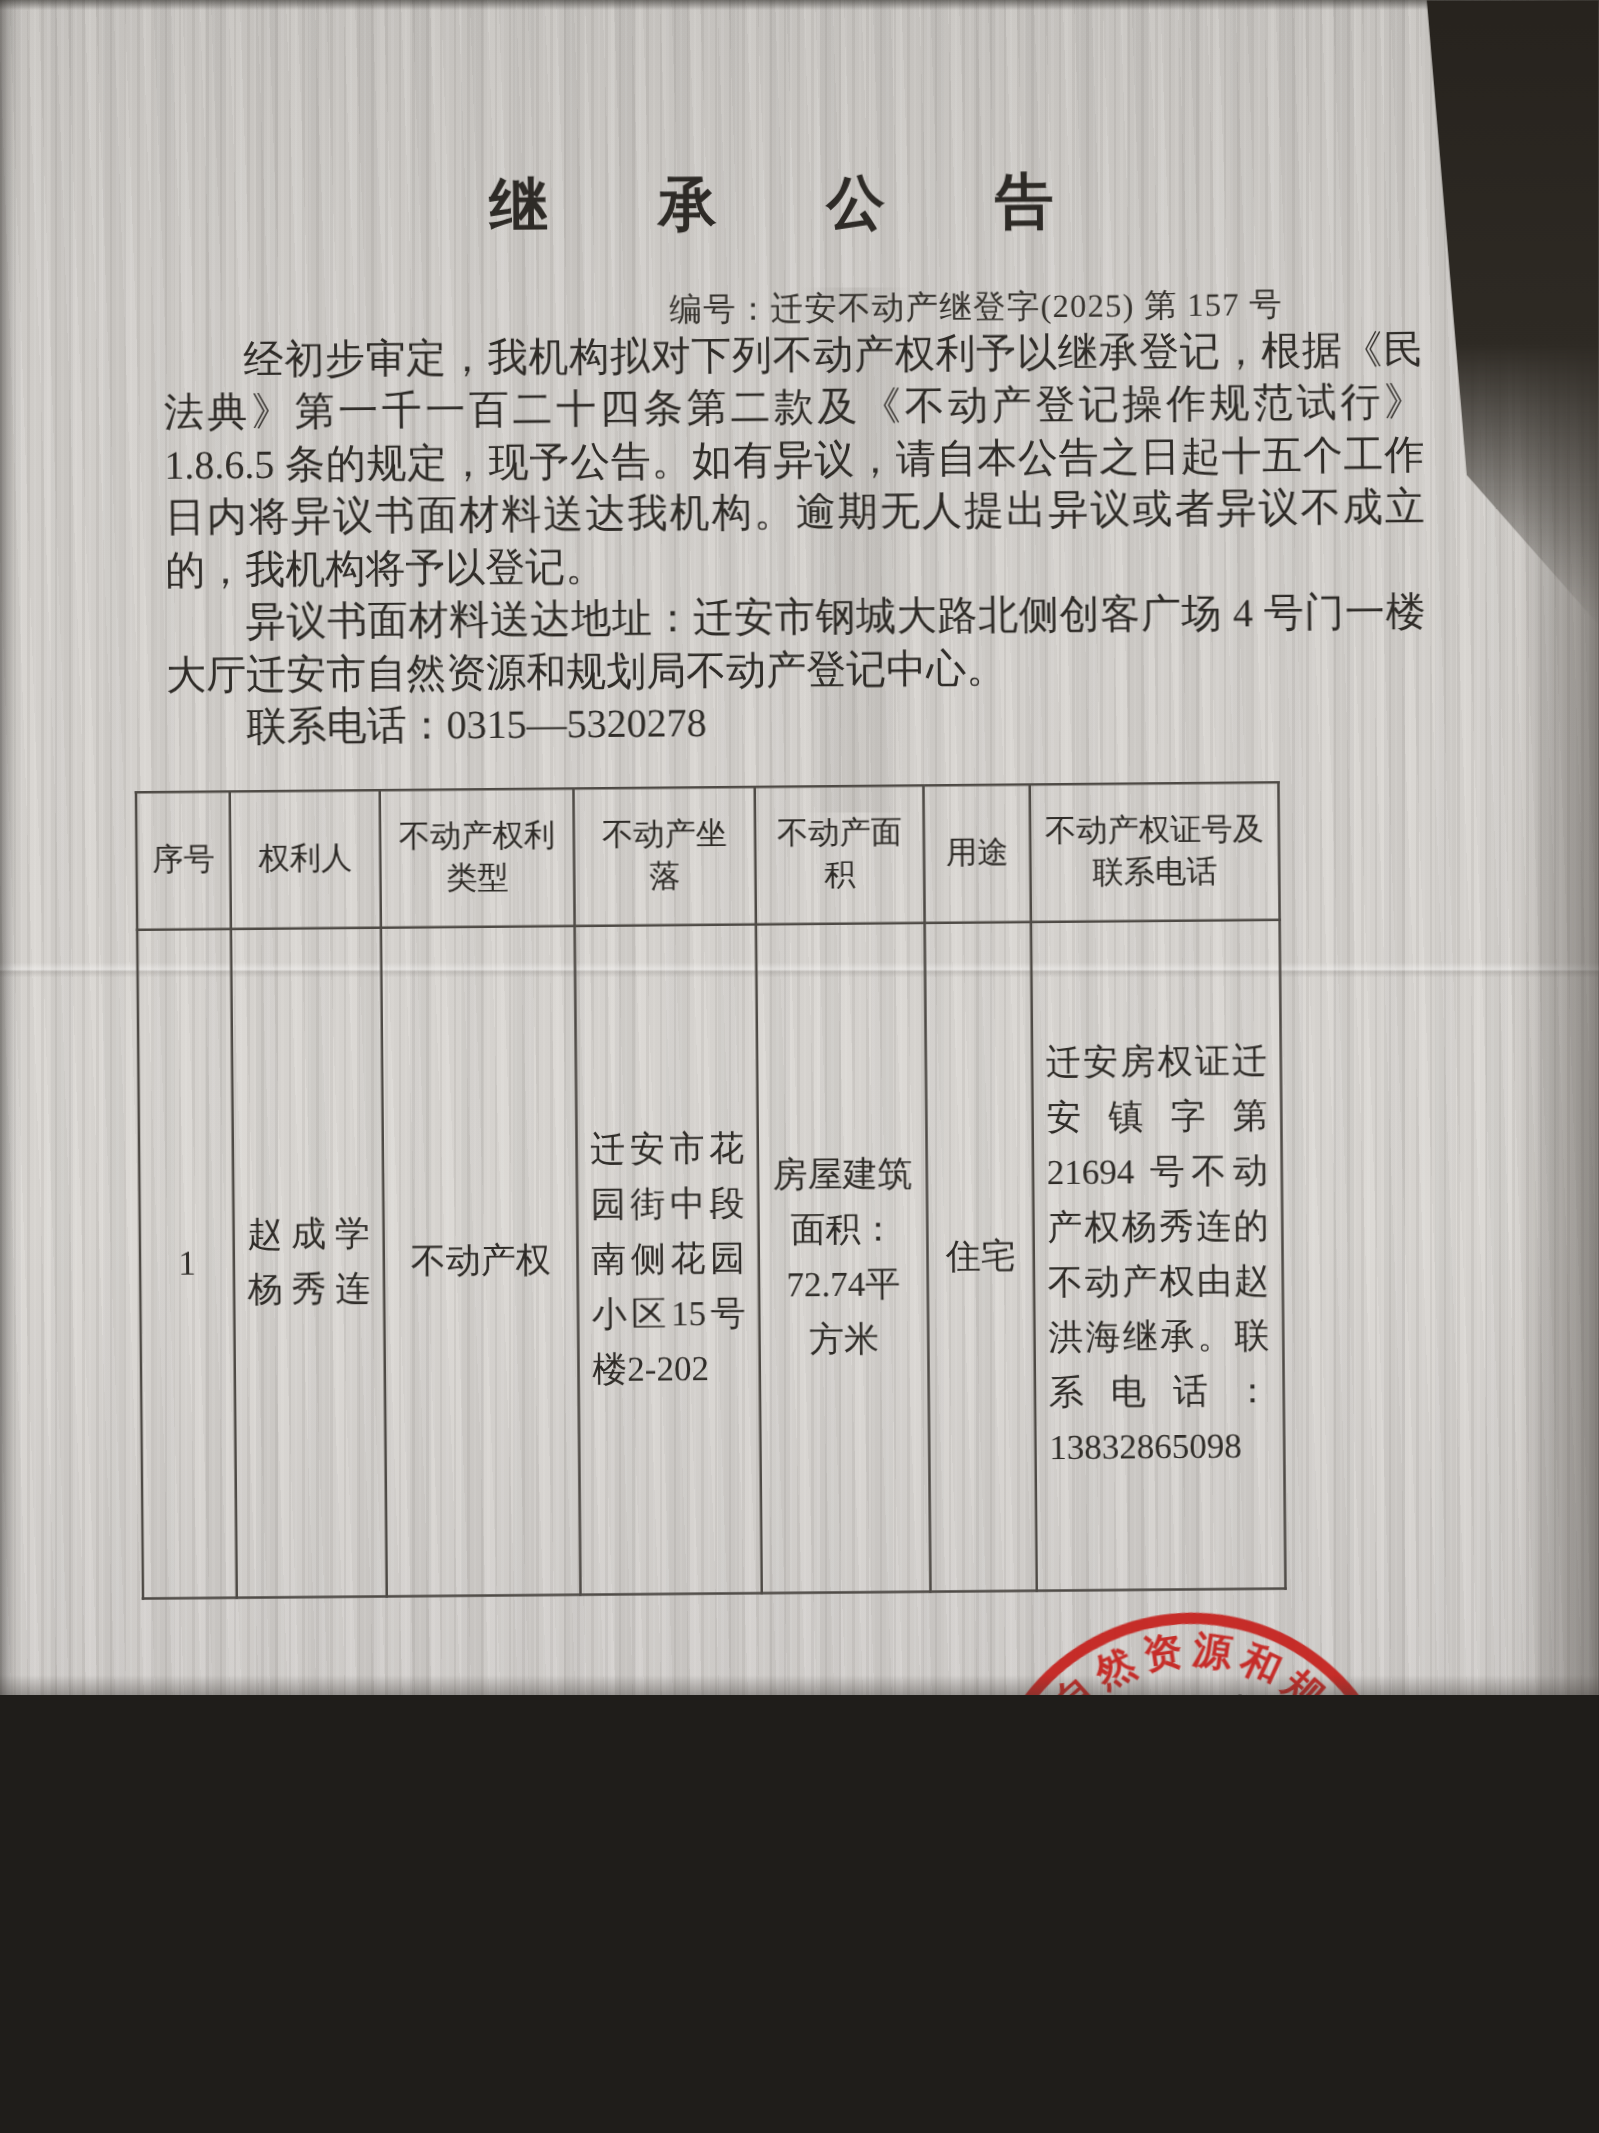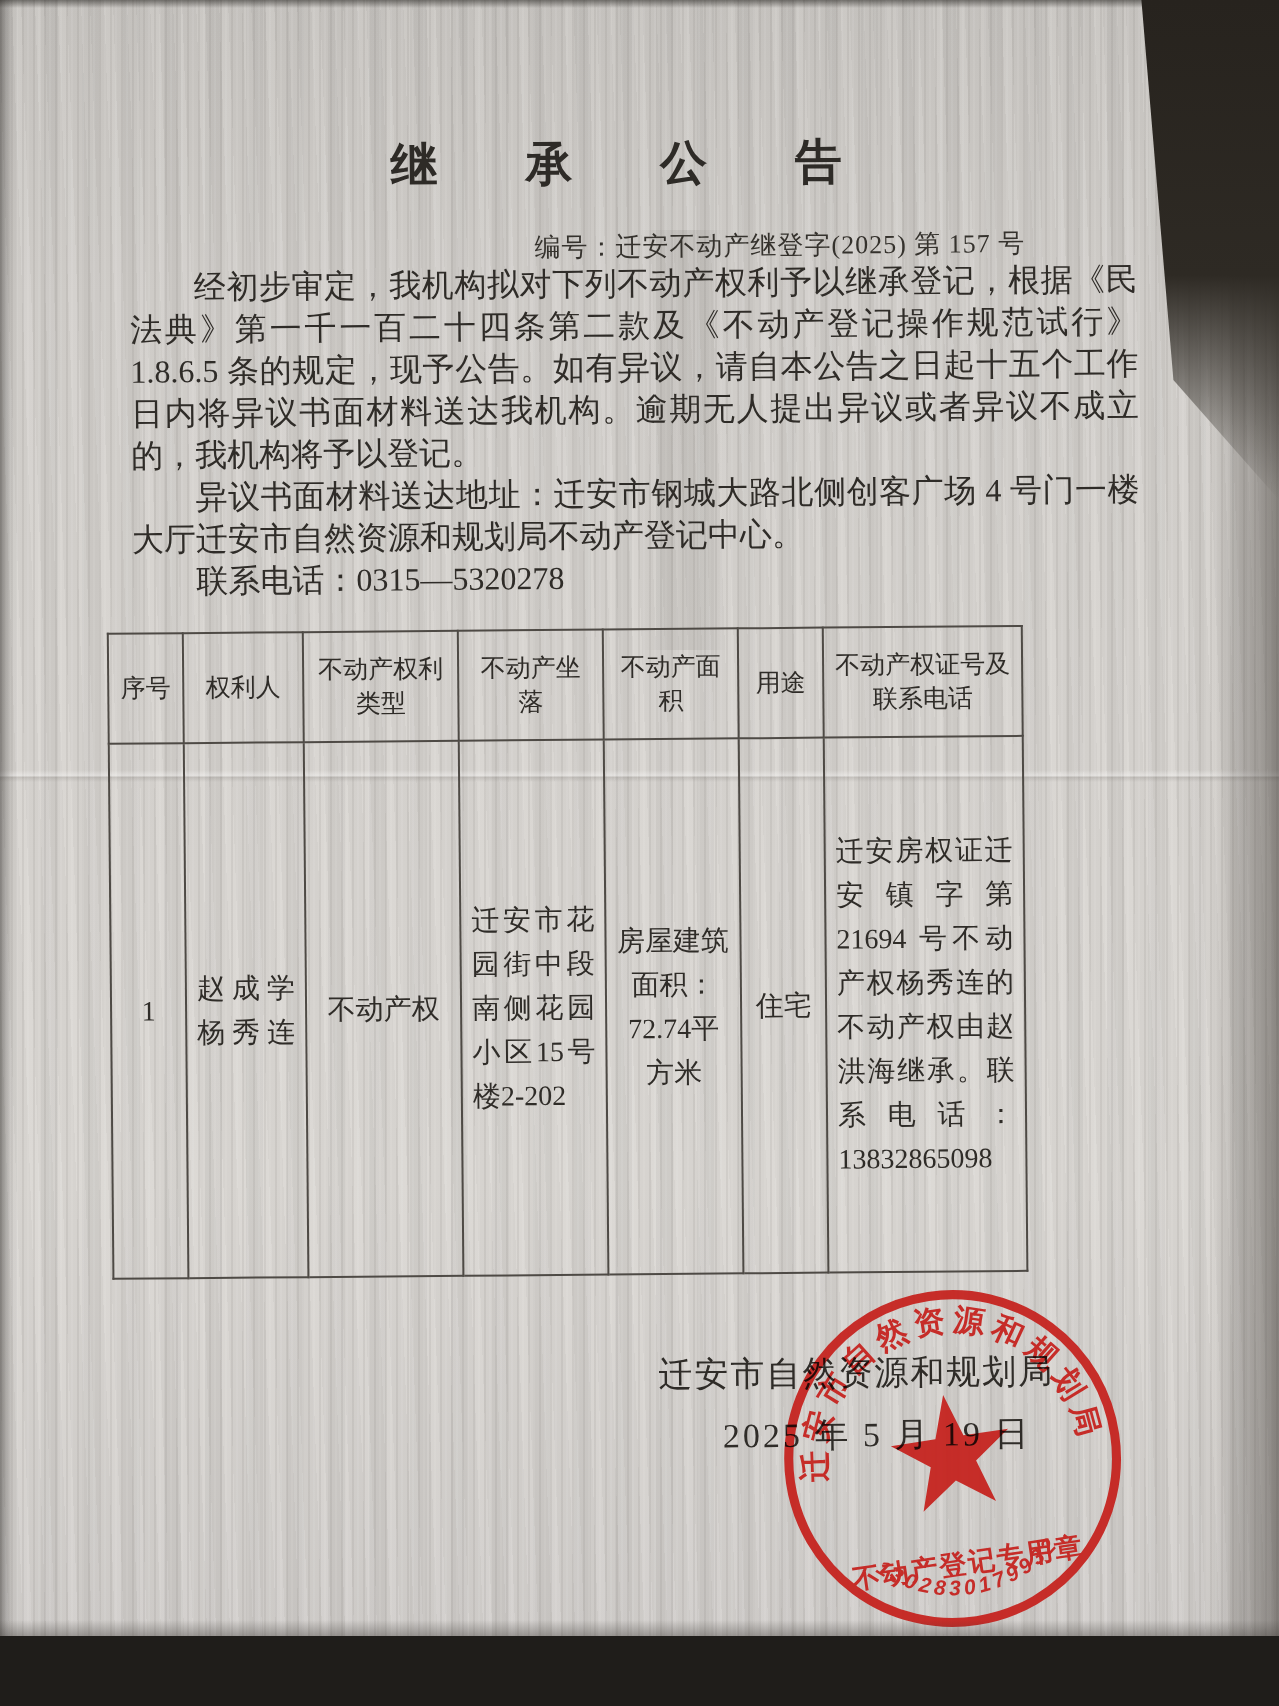--- a/index.html
+++ b/index.html
@@ -1,18 +1,18 @@
 <!DOCTYPE html>
 <html><head>
 <meta charset="utf-8">
 <style>
   html,body{margin:0;padding:0;background:#1f1d1a;}
   .photo{
     position:relative;
-    width:1279px;height:1636px;
+    width:1279px;height:1356px;
     overflow:hidden;
     font-family:"Liberation Serif","DejaVu Serif",serif;
     color:#33302c;
     background:linear-gradient(180deg,#c8c5c1 0%,#d2cfcb 18%,#d7d4d0 45%,#dad7d3 72%,#d1cecb 100%);
   }
   .streaks{
     position:absolute;inset:0;pointer-events:none;
     background:
       repeating-linear-gradient(90deg,rgba(105,100,95,0.10) 0 2px,rgba(0,0,0,0) 2px 5px,rgba(255,255,255,0.07) 5px 7px,rgba(0,0,0,0) 7px 11px),
       repeating-linear-gradient(90deg,rgba(0,0,0,0.035) 0 17px,rgba(0,0,0,0) 17px 41px),

